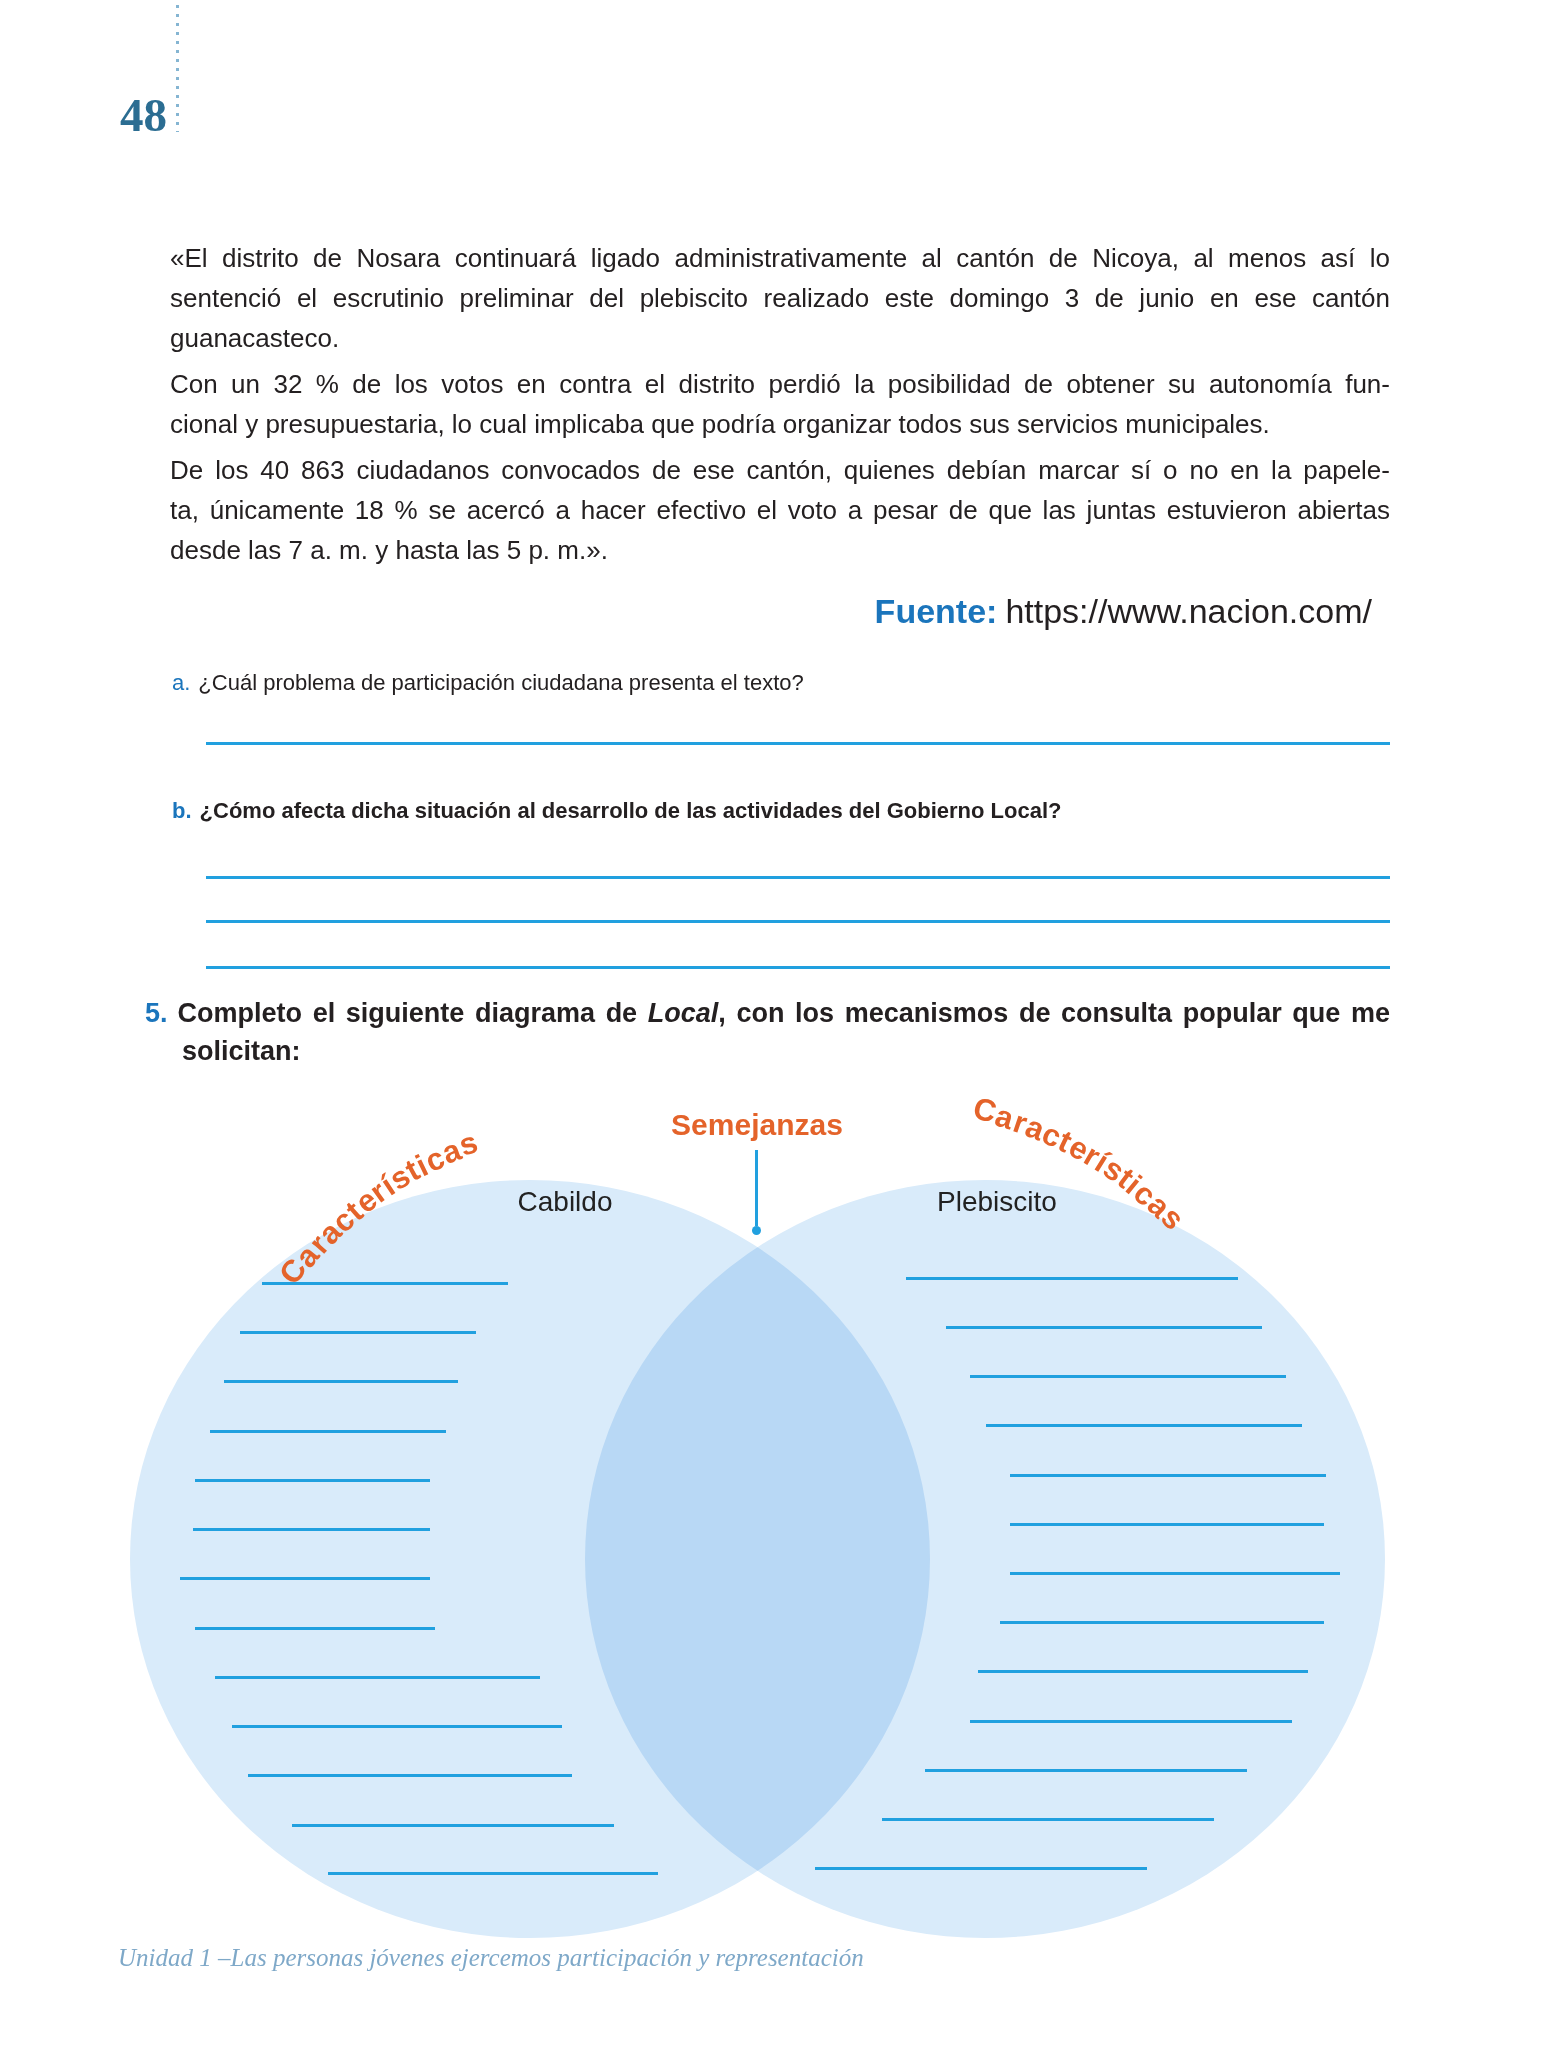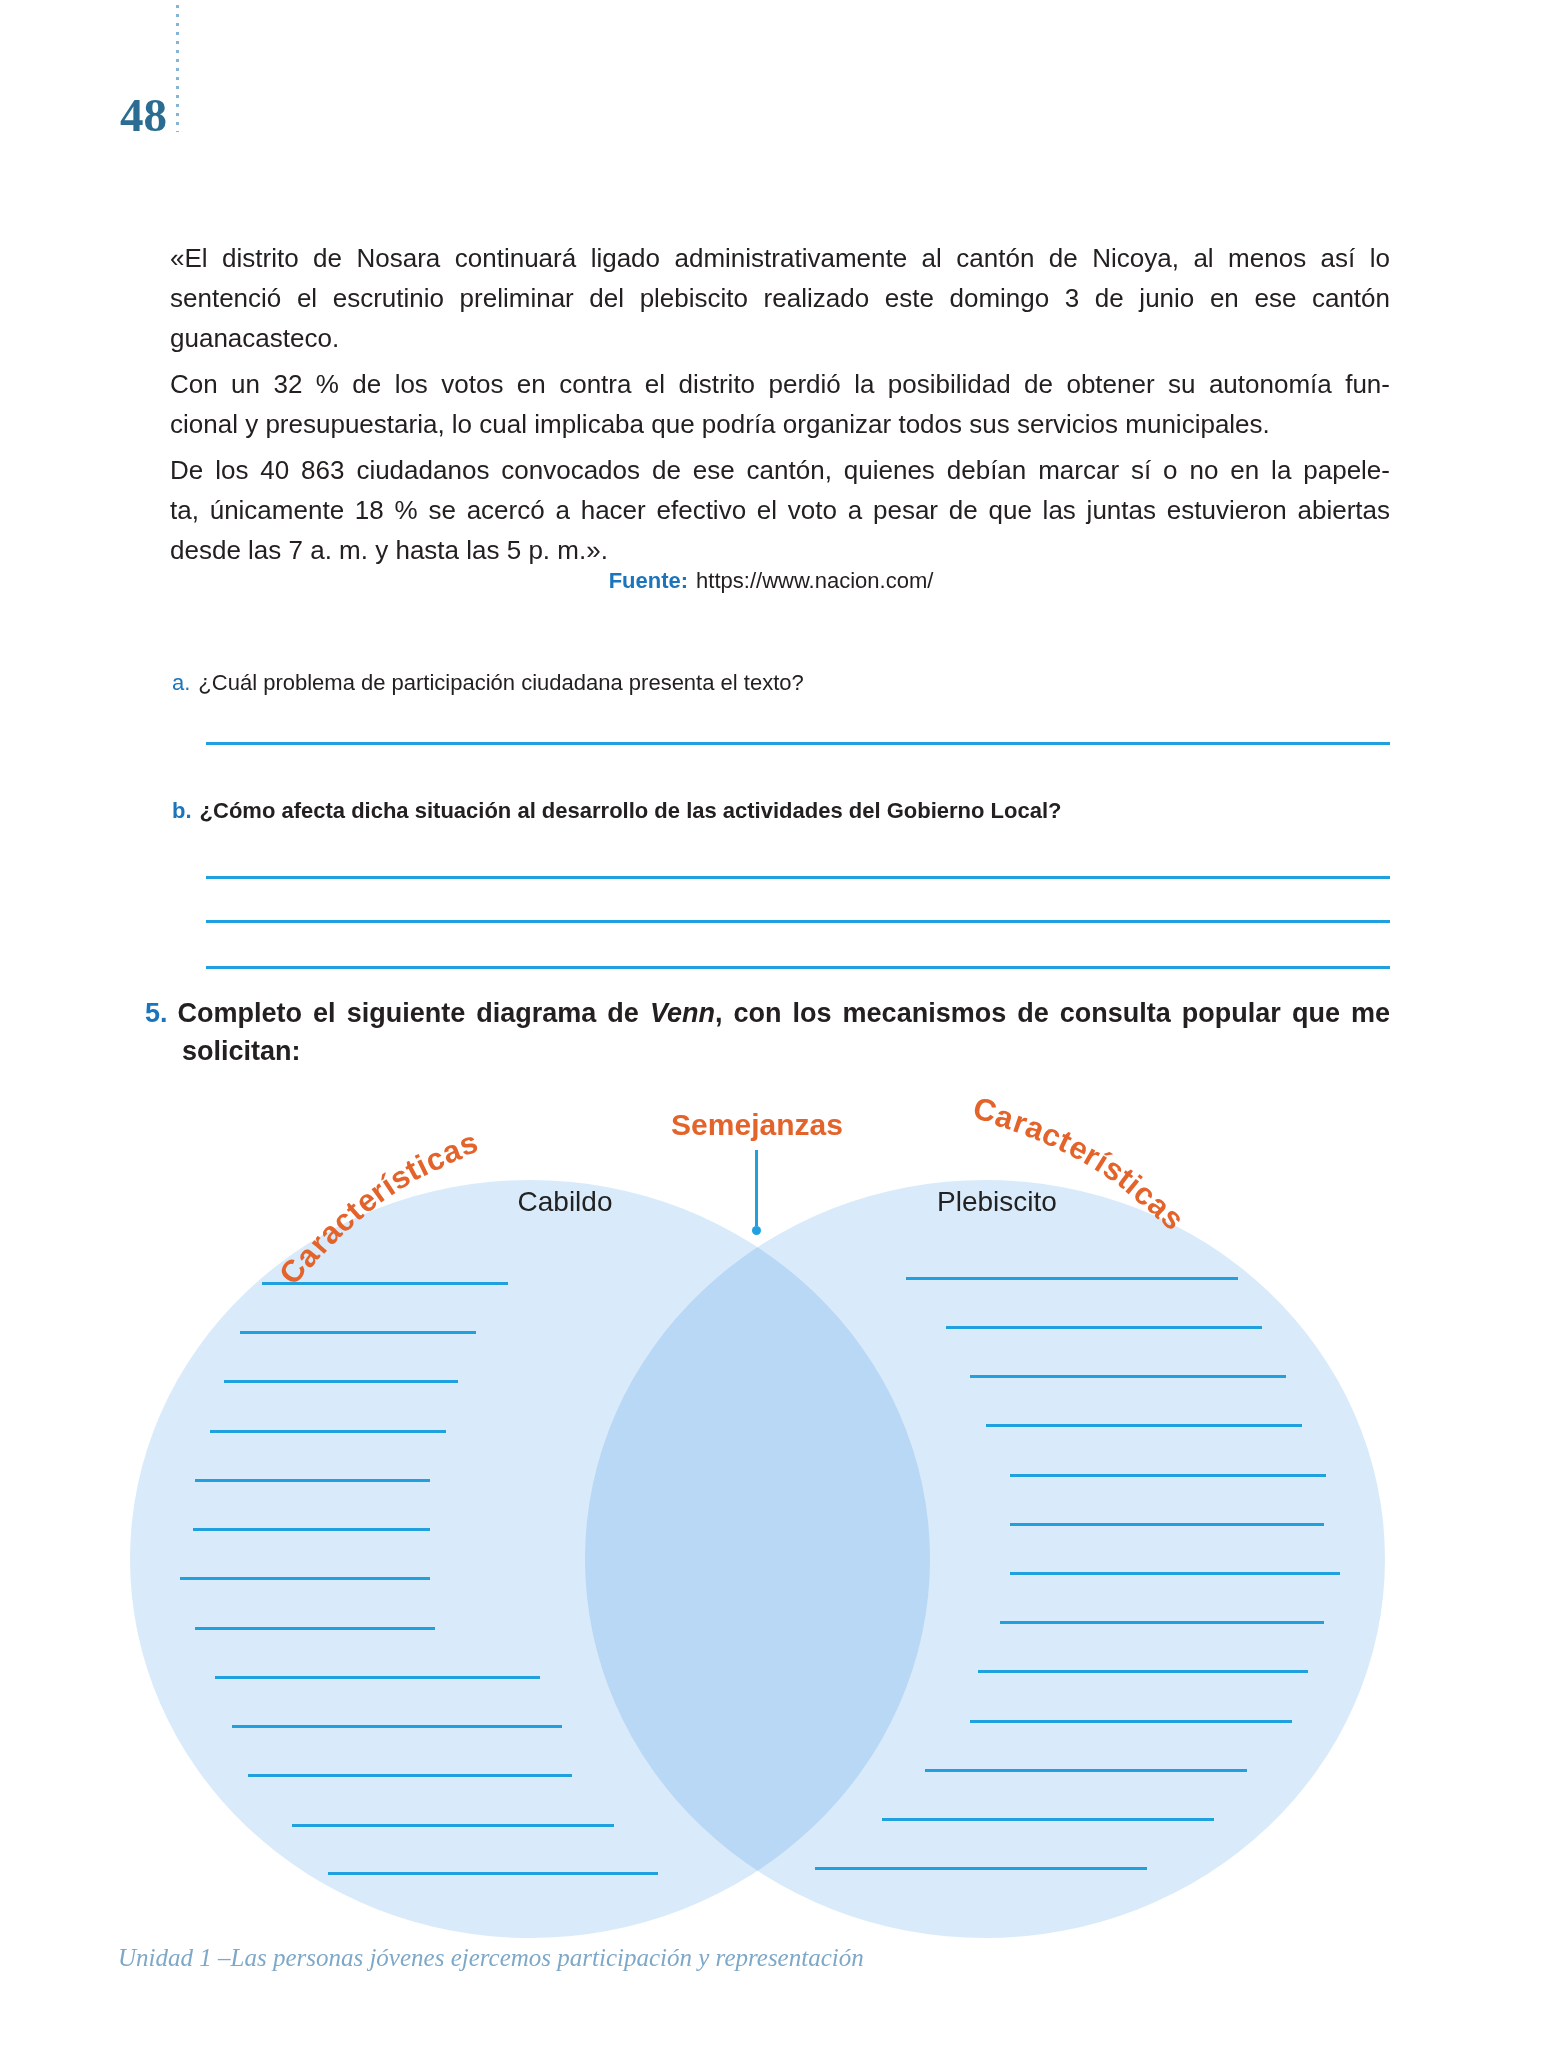--- a/index.html
+++ b/index.html
@@ -28,21 +28,21 @@
   .h5 .jline{display:block;text-align:justify;text-align-last:justify;}
   .h5 .l2{display:block;padding-left:37px;text-align:left;text-align-last:left;}
   .h5 .it{font-style:italic;font-weight:bold;}
   .h5-text{display:inline;}
 
   .quote{position:absolute;left:170px;top:238px;width:1220px;font-size:26px;}
   .qline{height:40px;line-height:40px;text-align:justify;text-align-last:justify;overflow:visible;white-space:nowrap;}
   .qline.last{text-align:left;text-align-last:left;}
   .qline.pgap{margin-top:6px;}
 
-  .fuente{position:absolute;left:170px;top:568px;width:1202px;text-align:center;font-size:22px;}
+  .fuente{position:absolute;left:170px;top:592px;width:1202px;text-align:right;font-size:34px;}
   .fuente-label{color:var(--accent-blue);font-weight:bold;margin-right:8px;}
 
   .question{position:absolute;left:172px;width:1218px;font-size:22px;line-height:38px;}
   .qlabel{color:var(--accent-blue);margin-right:8px;}
   .qa{top:664px;}
   .qb{top:792px;font-weight:bold;}
 
   .answer-line{position:absolute;left:206px;width:1184px;height:3px;background:var(--line-blue);}
 
   .ellipse{position:absolute;width:800px;height:758px;border-radius:50%;
@@ -99,21 +99,21 @@
   <div class="answer-line" style="top:742px"></div>
 
   <div class="question qb">
     <span class="qlabel">b.</span><span>¿Cómo afecta dicha situación al desarrollo de las actividades del Gobierno Local?</span>
   </div>
   <div class="answer-line" style="top:876px"></div>
   <div class="answer-line" style="top:920px"></div>
   <div class="answer-line" style="top:966px"></div>
 
   <div class="item-heading h5">
-    <span class="jline"><span class="item-num">5.</span><span class="h5-text">Completo el siguiente diagrama de </span><span class="h5-text it">Venn</span><span class="h5-text">, con los mecanismos de consulta popular que me</span></span>
+    <span class="jline"><span class="item-num">5.</span><span class="h5-text">Completo el siguiente diagrama de </span><span class="h5-text it">Local</span><span class="h5-text">, con los mecanismos de consulta popular que me</span></span>
     <span class="l2">solicitan:</span>
   </div>
 
   <div class="ellipse left"></div>
   <div class="ellipse right"></div>
 
   <div>
       <div class="vline" style="left: 262px; top: 1282px; width: 246px;"></div>
       <div class="vline" style="left: 240px; top: 1331px; width: 236px;"></div>
       <div class="vline" style="left: 224px; top: 1380px; width: 234px;"></div>

